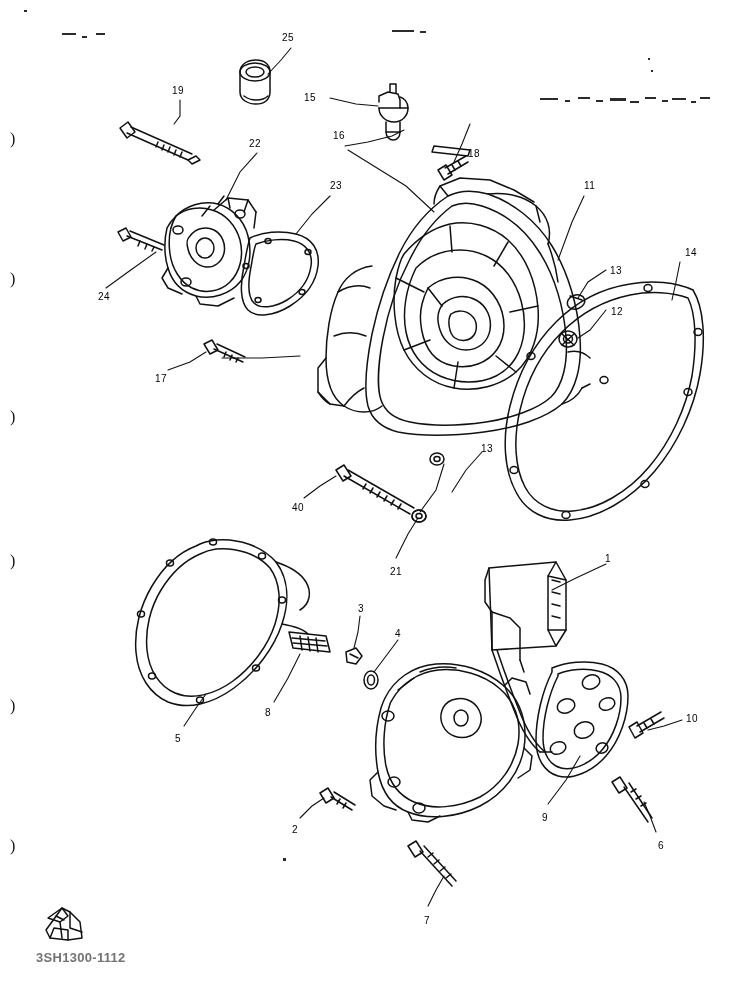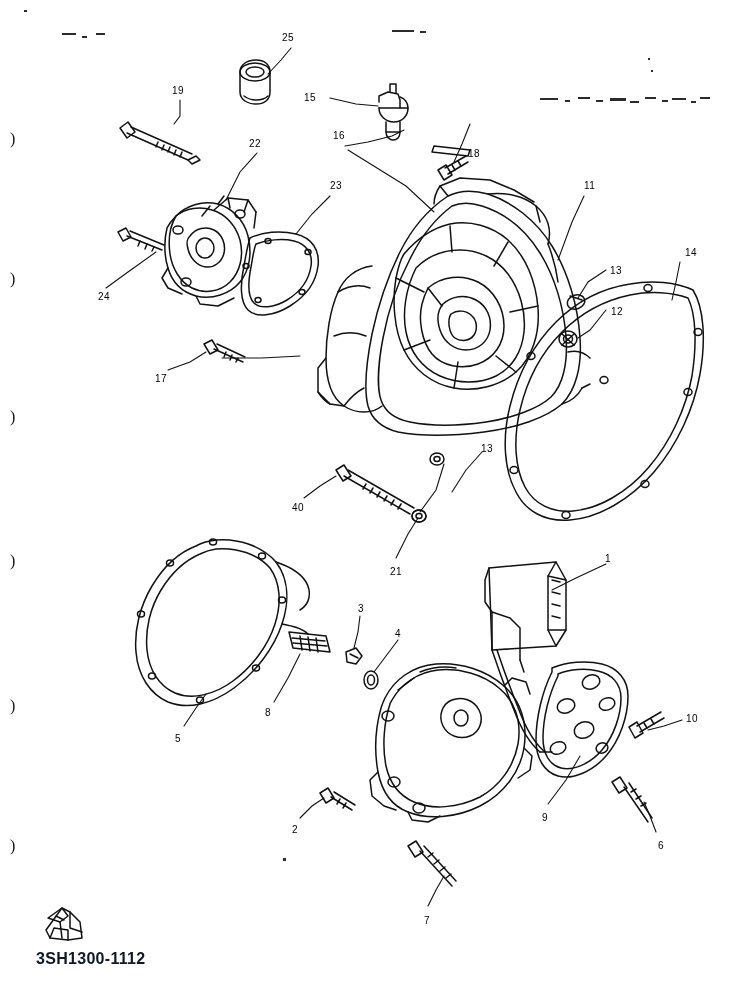--- a/index.html
+++ b/index.html
@@ -34,24 +34,24 @@
     font-weight: 400;
     color: #000;
     white-space: nowrap;
     letter-spacing: 0.5px;
   }
   .partcode {
     position: absolute;
     left: 36px;
     top: 950px;
     font-family: "Liberation Sans", sans-serif;
-    font-size: 16px;
+    font-size: 13px;
     font-weight: 700;
     letter-spacing: 0.3px;
-    color: #0f172a;
+    color: #737373;
   }
   .margin-mark {
     position: absolute;
     font-family: "Liberation Serif", serif;
     font-size: 16px;
     color: #111;
   }
   .noise {
     position: absolute;
     background: #2b2b2b;

